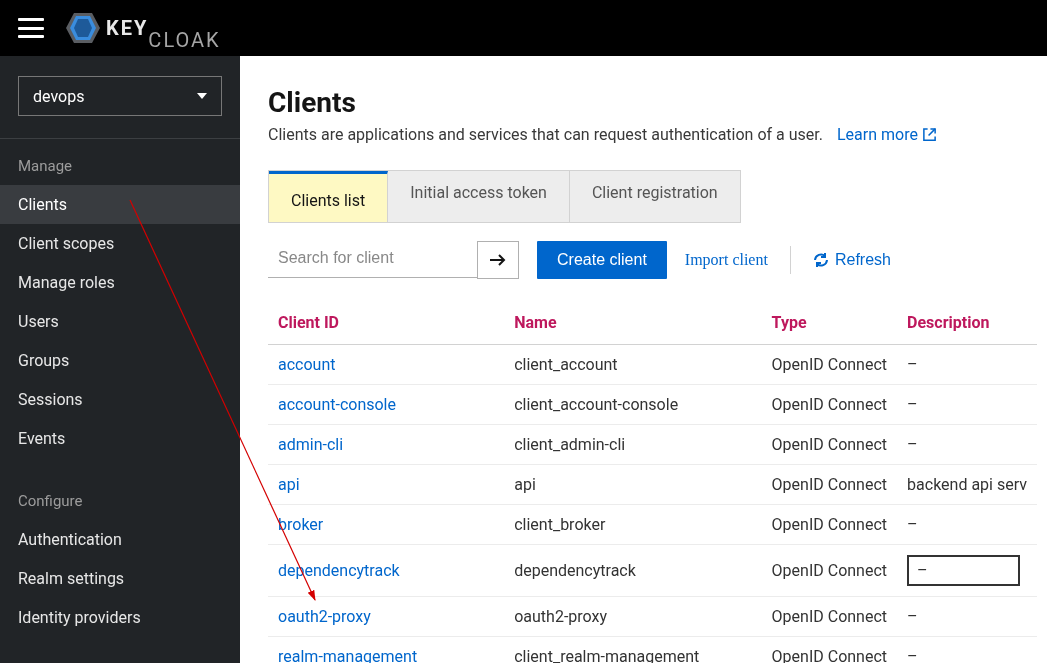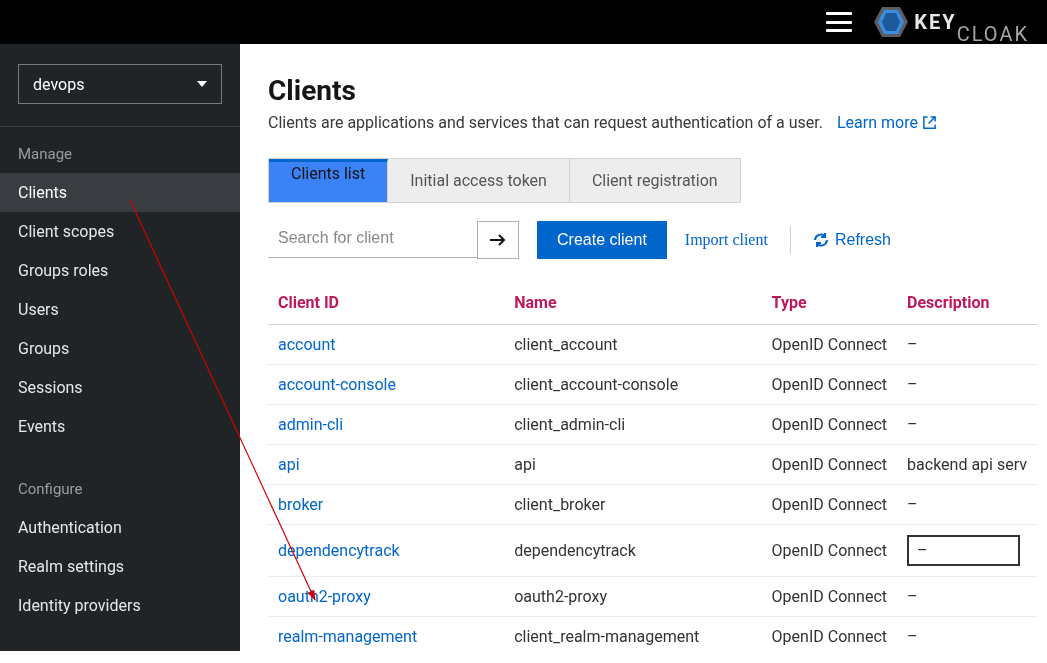--- a/index.html
+++ b/index.html
@@ -7,26 +7,25 @@
     font-family: -apple-system, BlinkMacSystemFont, "Segoe UI", Roboto, Helvetica, Arial, sans-serif;
     background: #fff;
     width: 1047px;
     height: 663px;
     overflow: hidden;
     position: relative;
   }
 
   
   .topbar {
-    height: 44px;
+    height: 56px;
     background: #000;
     display: flex;
     align-items: center;
     padding: 12px 18px;
-    justify-content: flex-end;
   }
   .hamburger {
     width: 26px;
     height: 20px;
     display: flex;
     flex-direction: column;
     justify-content: space-between;
     cursor: pointer;
     margin-right: 22px;
   }
@@ -141,24 +140,24 @@
   .tab {
     padding: 12px 22px;
     font-size: 16px;
     color: #555;
     cursor: pointer;
     background: #ededed;
     border-right: 1px solid #d2d2d2;
   }
   .tab:last-child { border-right: none; }
   .tab.active {
-    background: #3b82f6;
+    background: #fef9c3;
     color: #151515;
     border-top: 3px solid #0066cc;
-    padding-top: 2px;
+    padding-top: 17px;
   }
 
   
   .toolbar {
     display: flex;
     align-items: center;
     gap: 18px;
     margin-top: 18px;
   }
   .search-wrap {
@@ -293,21 +292,21 @@
   <div class="sidebar">
     <div class="realm-select">
       <span>devops</span>
       <span class="caret"></span>
     </div>
     <div class="side-divider"></div>
     <div class="side-section-label">Manage</div>
     <div id="manage-list">
         <div class="side-item active">Clients</div>
         <div class="side-item">Client scopes</div>
-        <div class="side-item">Groups roles</div>
+        <div class="side-item">Manage roles</div>
         <div class="side-item">Users</div>
         <div class="side-item">Groups</div>
         <div class="side-item">Sessions</div>
         <div class="side-item">Events</div>
       </div>
     <div class="side-gap"></div>
     <div class="side-section-label">Configure</div>
     <div id="configure-list">
         <div class="side-item">Authentication</div>
         <div class="side-item">Realm settings</div>

